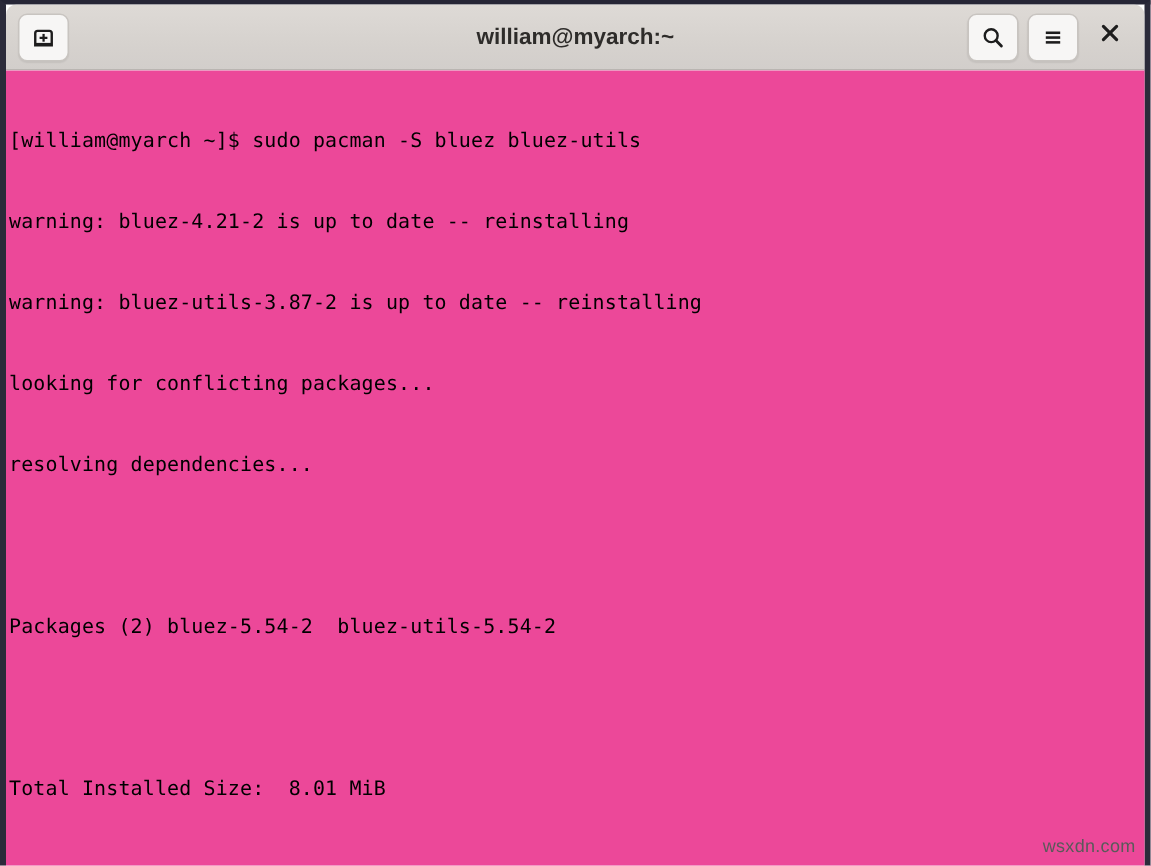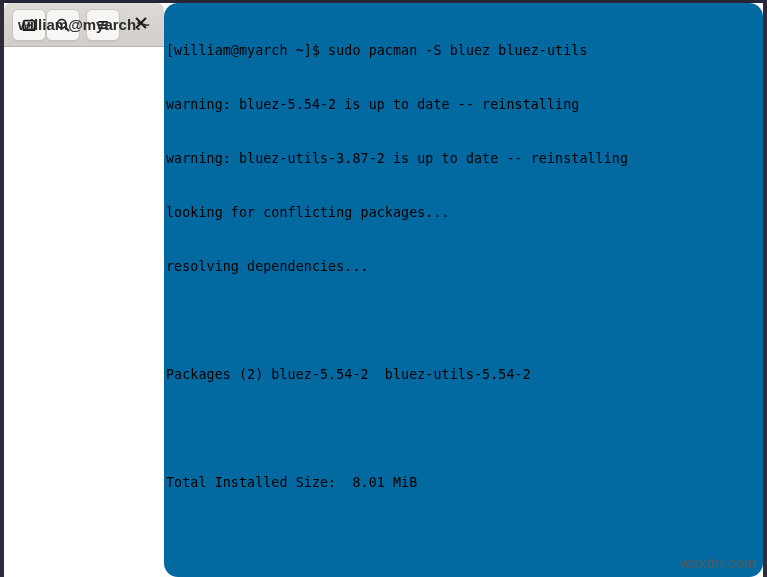--- a/index.html
+++ b/index.html
@@ -20,21 +20,21 @@
     top: 0;
     width: 767px;
     height: 577px;
     box-sizing: border-box;
     background: #ffffff;
     border-left: 4px solid #2b2b3a;
     border-right: 4px solid #2b2b3a;
     border-top: 3px solid #262636;
     border-bottom: 0;
     display: flex;
-    flex-direction: row;
+    flex-direction: column;
   }
 
   
   #titlebar {
     position: relative;
     height: 44px;
     flex: 0 0 44px;
     background: linear-gradient(to bottom, #dedad6 0%, #d6d2ce 60%, #d2cecb 100%);
     border-bottom: 1px solid #b9b5b1;
     border-top-left-radius: 7px;
@@ -98,24 +98,23 @@
     justify-content: center;
     cursor: pointer;
     margin-left: 2px;
     margin-right: 2px;
     flex: 0 0 auto;
   }
 
   
   #terminal {
     flex: 1 1 auto;
-    background: #0369a1;
+    background: #ec4899;
     position: relative;
     overflow: hidden;
-    border-radius: 14px;
   }
 
   #terminal-text {
     position: absolute;
     left: 0;
     top: 3px;
     right: 0;
     margin: 0;
     padding: 0 2px;
     font-family: "DejaVu Sans Mono", "Liberation Mono", monospace;
@@ -130,21 +129,21 @@
     height: 18px;
     white-space: pre;
   }
 
   
   #watermark {
     position: absolute;
     right: 10px;
     bottom: 6px;
     font-family: "Liberation Sans", sans-serif;
-    font-size: 15px;
+    font-size: 12px;
     color: #5a5a5a;
     letter-spacing: 0.2px;
     user-select: none;
   }
 </style>
 </head>
 <body>
 
 <div id="window">
 
@@ -191,21 +190,21 @@
           </svg>
         </span>
       </div>
     </div>
 
   </div>
 
   <div id="terminal">
     <div id="terminal-text">
       <div class="term-line">[william@myarch ~]$ sudo pacman -S bluez bluez-utils</div>
-      <div class="term-line">warning: bluez-5.54-2 is up to date -- reinstalling</div>
+      <div class="term-line">warning: bluez-4.21-2 is up to date -- reinstalling</div>
       <div class="term-line">warning: bluez-utils-3.87-2 is up to date -- reinstalling</div>
       <div class="term-line">looking for conflicting packages...</div>
       <div class="term-line">resolving dependencies...</div>
       <div class="term-line"></div>
       <div class="term-line">Packages (2) bluez-5.54-2  bluez-utils-5.54-2</div>
       <div class="term-line"></div>
       <div class="term-line">Total Installed Size:  8.01 MiB</div>
       
       
       

